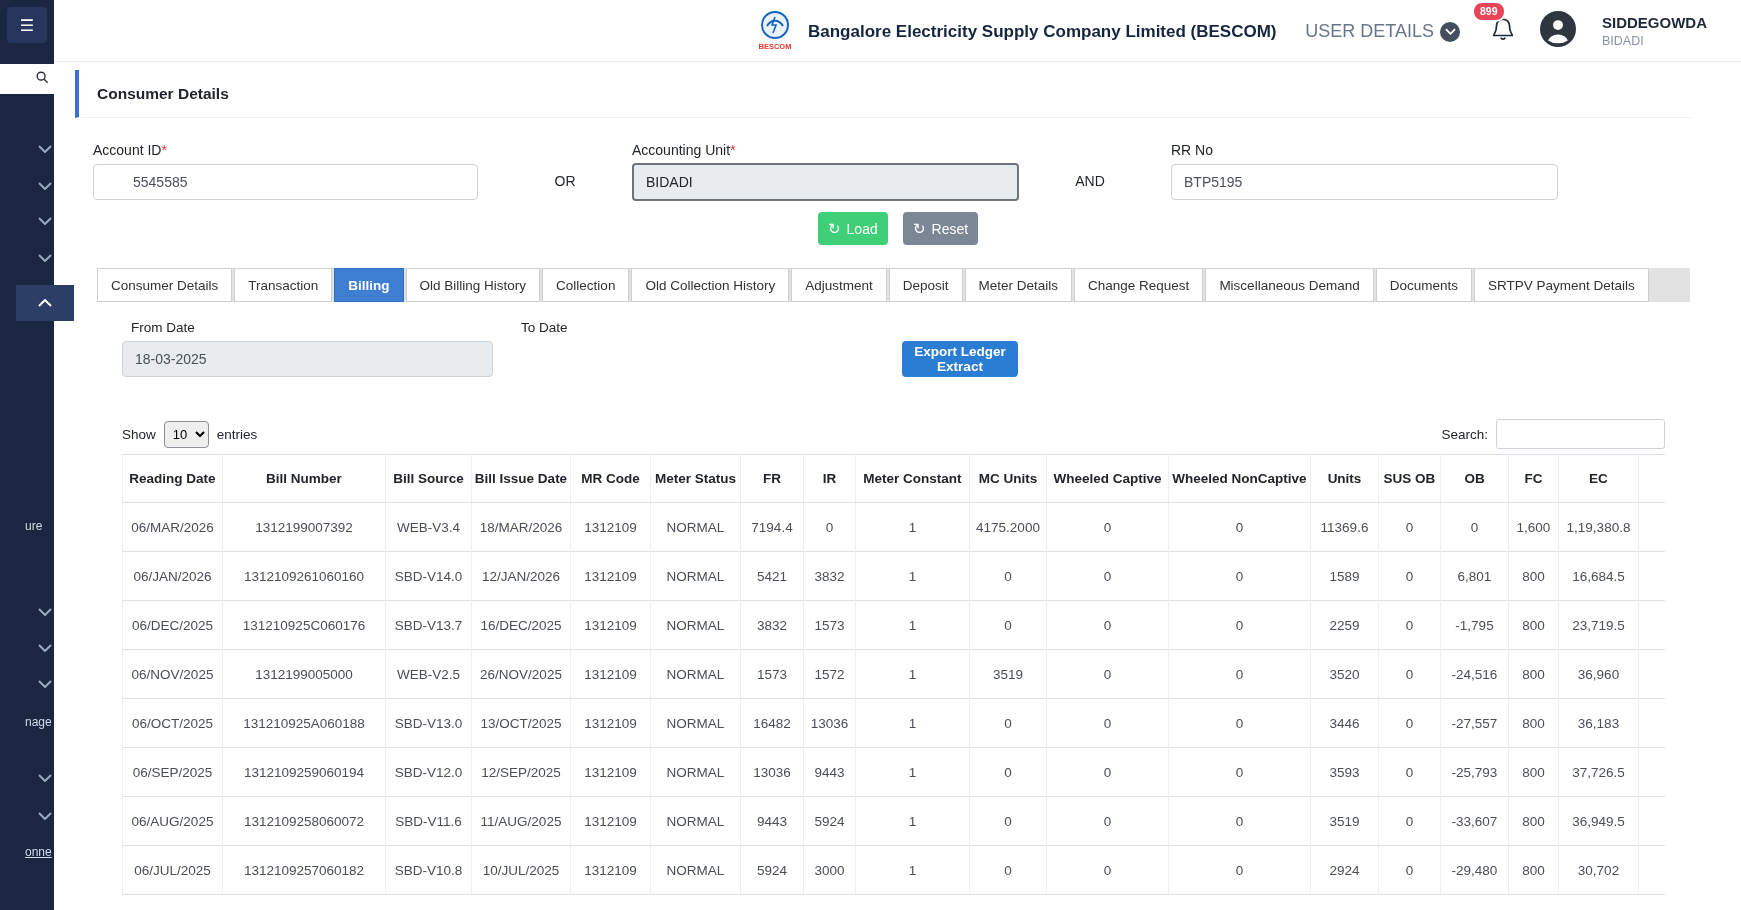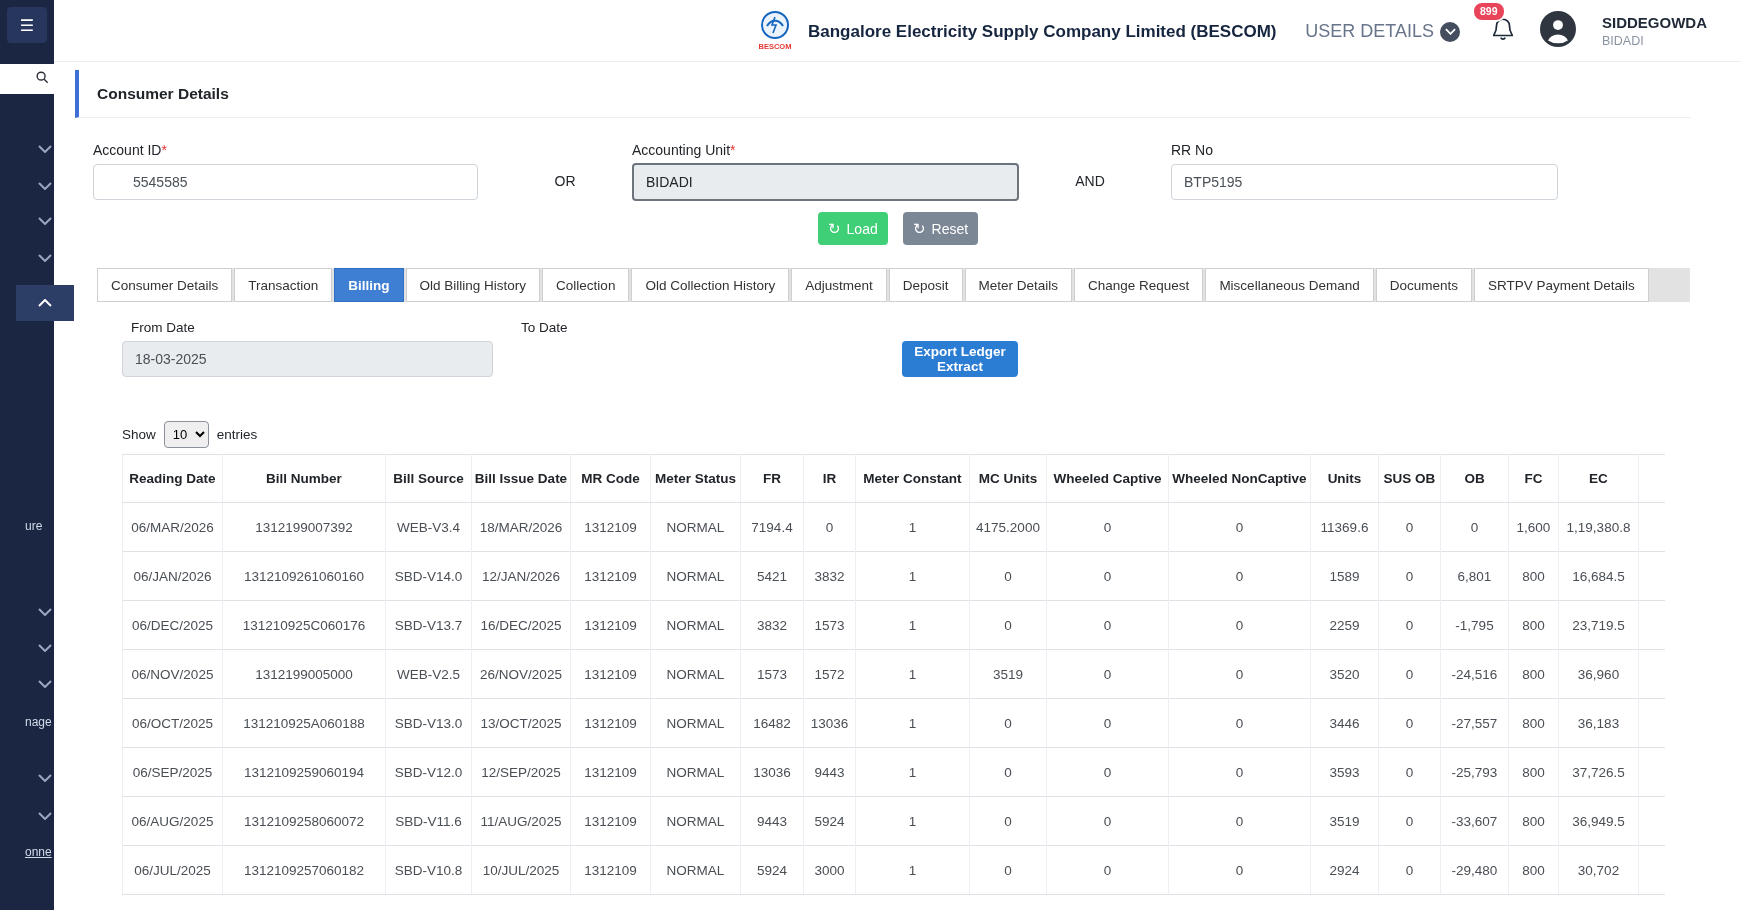--- a/index.html
+++ b/index.html
@@ -252,20 +252,24 @@
       <button class="btn-export">Export Ledger Extract</button>
     </div>
 
     <div class="controls-row">
       <div class="show-group">
         <span>Show</span>
         <select class="page-size">
           <option>10</option>
         </select>
         <span>entries</span>
+      </div>
+      <div class="search-group">
+        <span>Search:</span>
+        <input class="search-input" value="" style="">
       </div>
     </div>
 
     <div class="table-wrap">
       <table>
           <colgroup>
             <col style="width: 100px;">
             <col style="width: 163px;">
             <col style="width: 86px;">
             <col style="width: 99px;">

